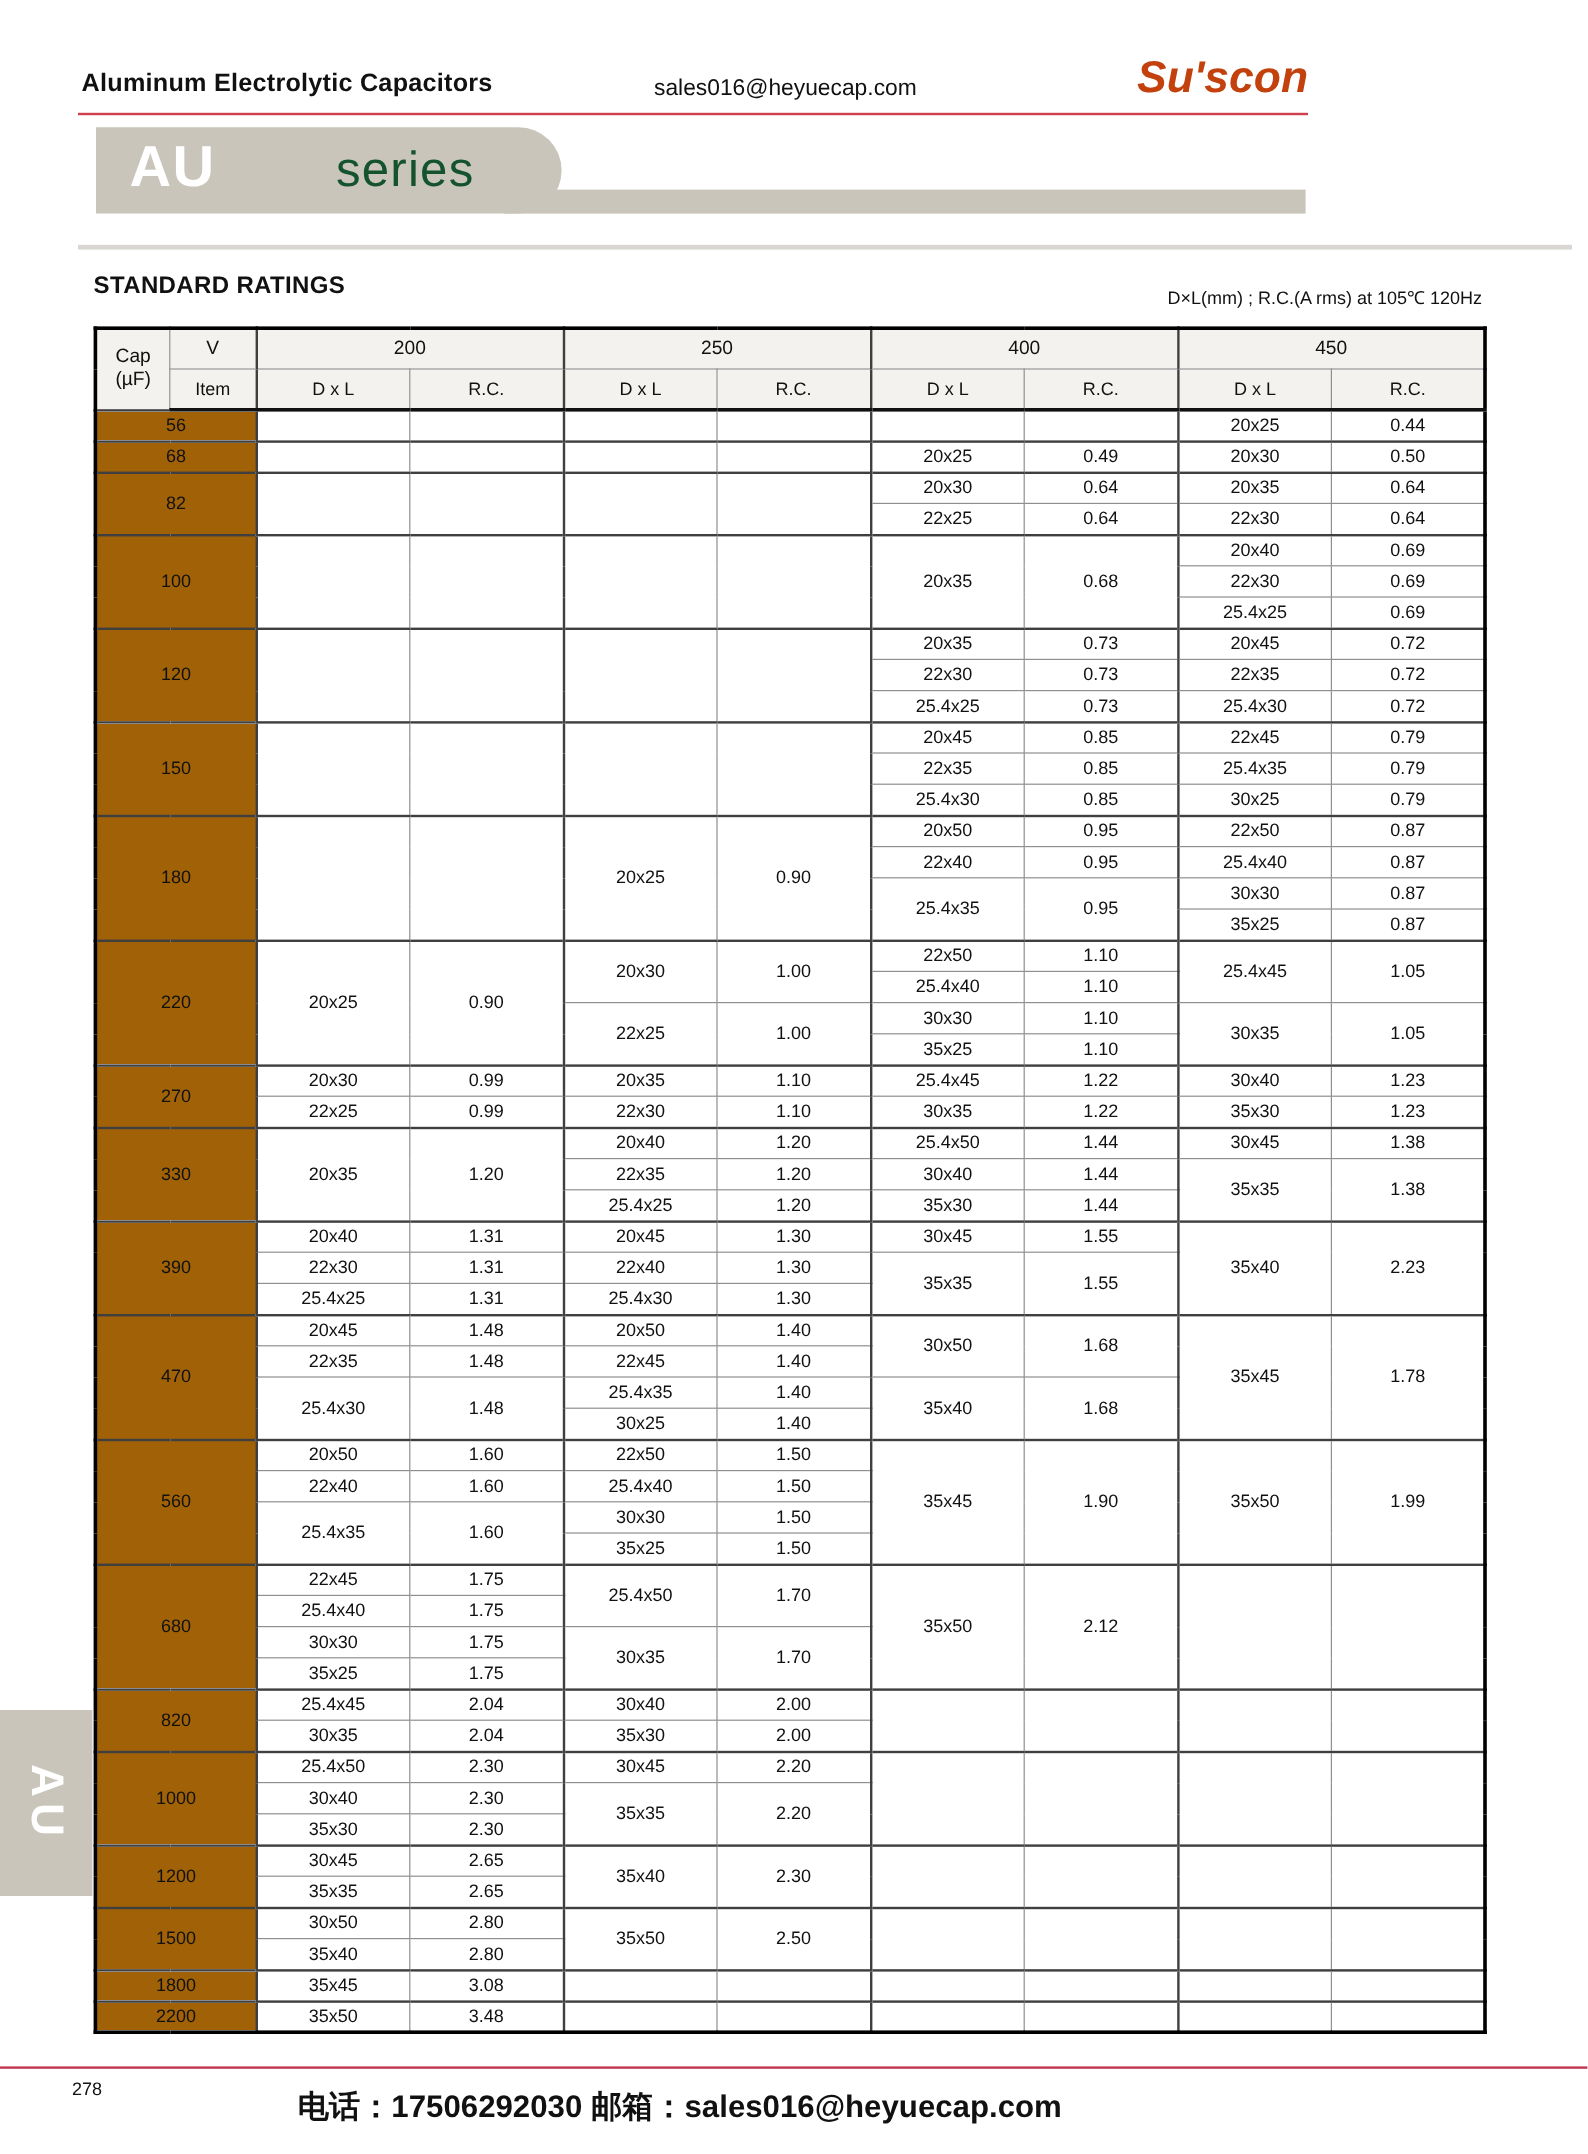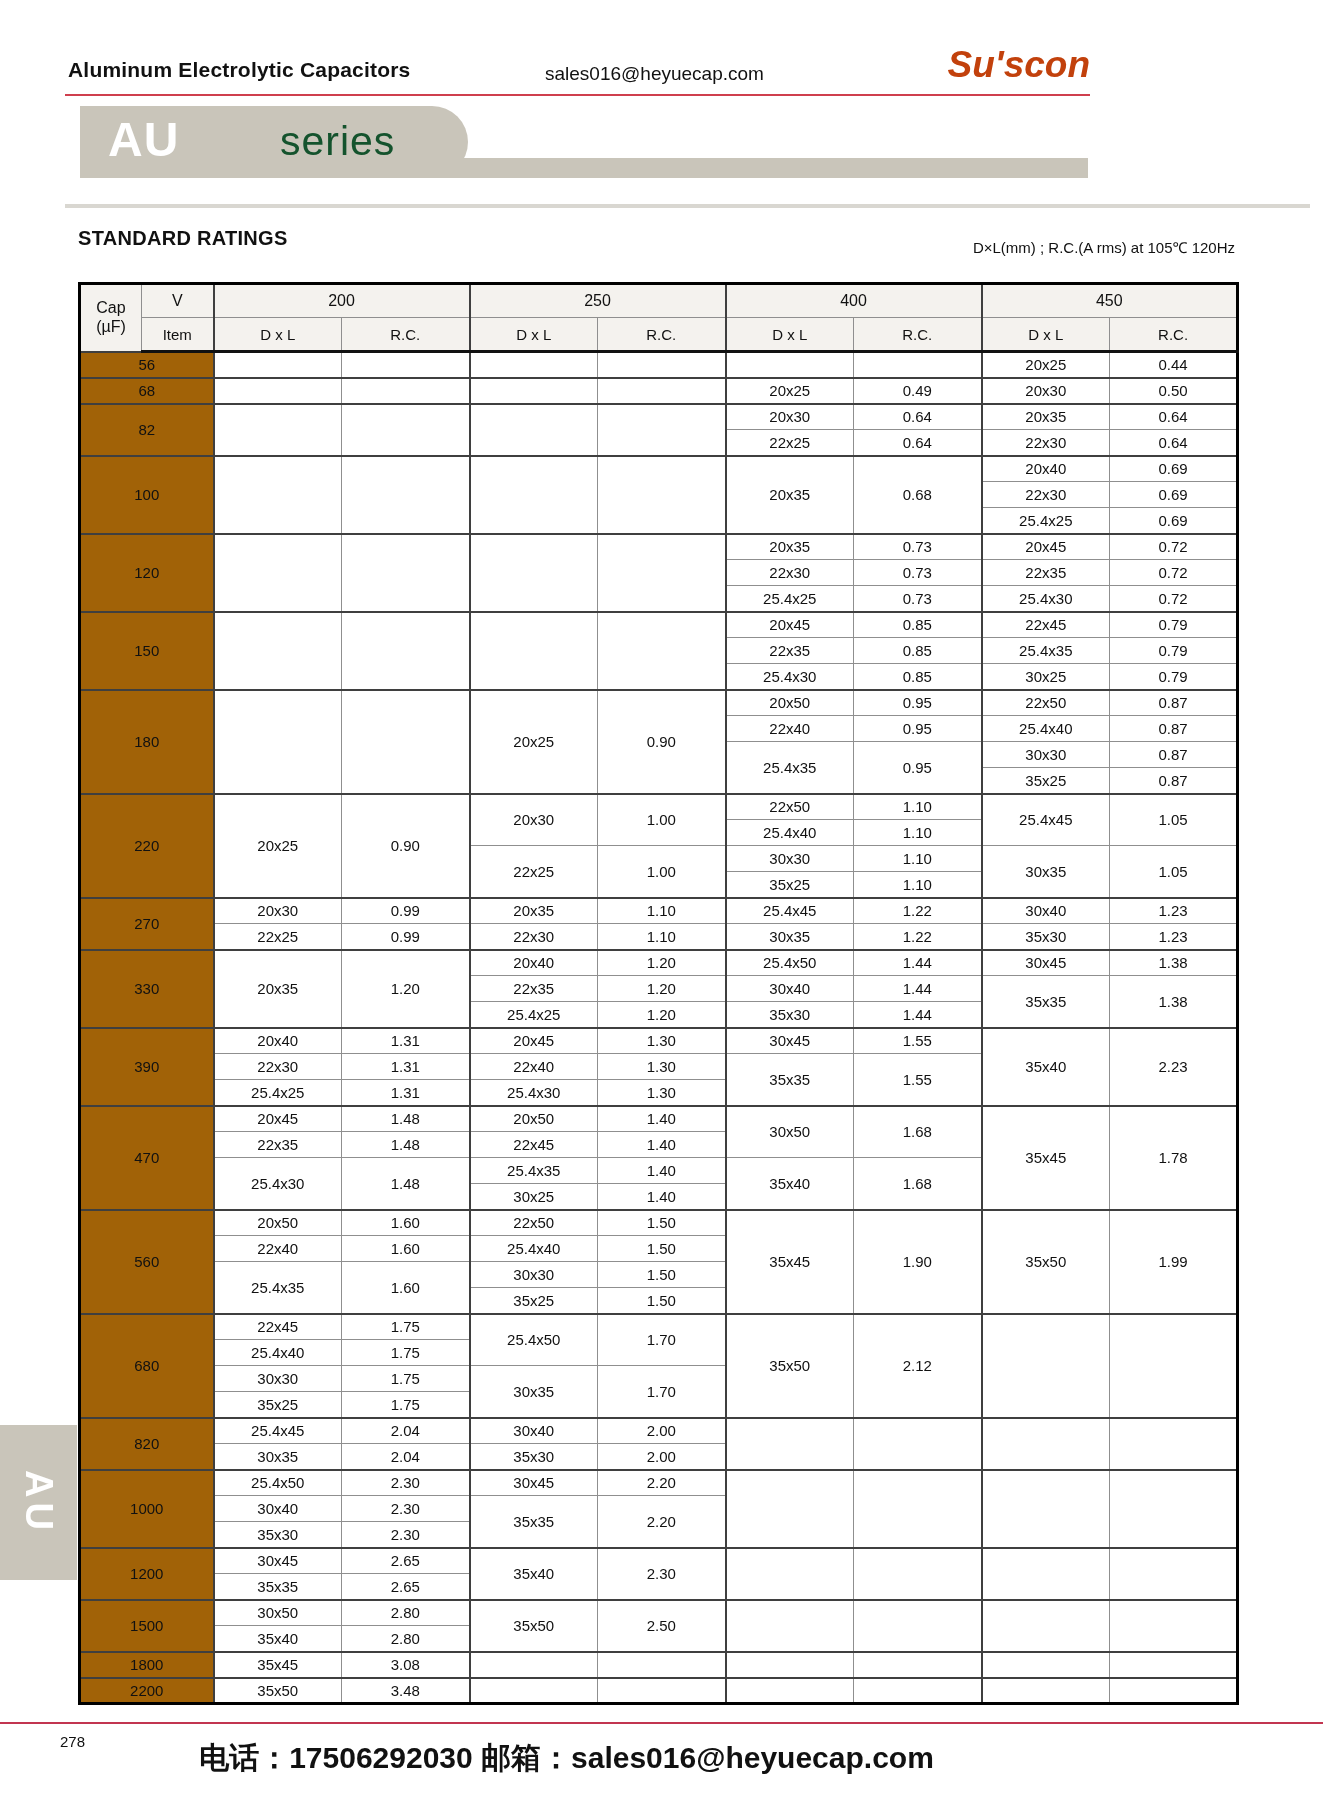--- a/index.html
+++ b/index.html
@@ -17,41 +17,41 @@
   .banner-tab  { position:absolute; left:80px; top:106px; width:388px; height:72px;
                  border-radius:0 46px 46px 0; }
   .banner-bar  { position:absolute; left:420px; top:158px; width:668px; height:20px; }
   .banner-code { position:absolute; left:108px; top:112px; font-size:48px; font-weight:bold; color:#ffffff; letter-spacing:1px; }
   .banner-ser  { position:absolute; left:280px; top:118px; font-size:41px; color:#14532d; letter-spacing:1px; }
   .banner-rule { position:absolute; left:65px; top:204px; width:1245px; height:4px; }
   
   .sec-title { position:absolute; left:78px; top:227px; font-size:20px; font-weight:bold; letter-spacing:0.3px; }
   .sec-note  { position:absolute; right:88px; top:237px; font-size:15px; }
   
-  .tbl-wrap { position:absolute; left:78px; top:282px; }
+  .tbl-wrap { position:absolute; left:78px; top:272px; }
   table { border-collapse:collapse; table-layout:fixed; width:1157px; border:3px solid #000; }
   th, td { border:1px solid #8f8f8f; text-align:center; vertical-align:middle;
            font-size:15px; padding:0 2px; overflow:hidden; }
   thead tr { height:34px; }
   tbody tr { height:26px; }
   th { background:#f4f2ee; font-weight:normal; font-size:16px; }
   thead tr:last-child th { border-bottom:3px solid #111; font-size:15px; }
   .caphead { line-height:1.15; }
   td.cap { background:#a16207; }
   .vgrp { border-left:2px solid #3f3f3f; }
   .gtop { border-top:2px solid #3f3f3f; }
   
   .side-tab { position:absolute; left:0; top:1425px; width:77px; height:155px;
               display:flex; align-items:center; justify-content:center; }
   .side-tab span { writing-mode:vertical-rl; color:#ffffff; font-size:38px; font-weight:bold; letter-spacing:5px; }
   
   .foot-rule    { position:absolute; left:0; top:1722px; width:1323px; height:2px; }
   .foot-page    { position:absolute; left:60px; top:1733px; font-size:15px; }
   .foot-contact { position:absolute; left:0; top:1738px; width:1133px; text-align:center;
-                  font-size:30px; font-weight:bold; }
+                  font-size:26px; font-weight:bold; }
 </style>
 </head>
 <body>
 
 <div class="hdr-title">Aluminum Electrolytic Capacitors</div>
 <div class="hdr-email">sales016@heyuecap.com</div>
 <div class="hdr-logo" style="color: #c2410c;">Su'scon</div>
 <div class="hdr-rule" style="background: rgb(207, 63, 78);"></div>
 
 <div class="banner-tab" style="background: rgb(201, 197, 186);"></div>

